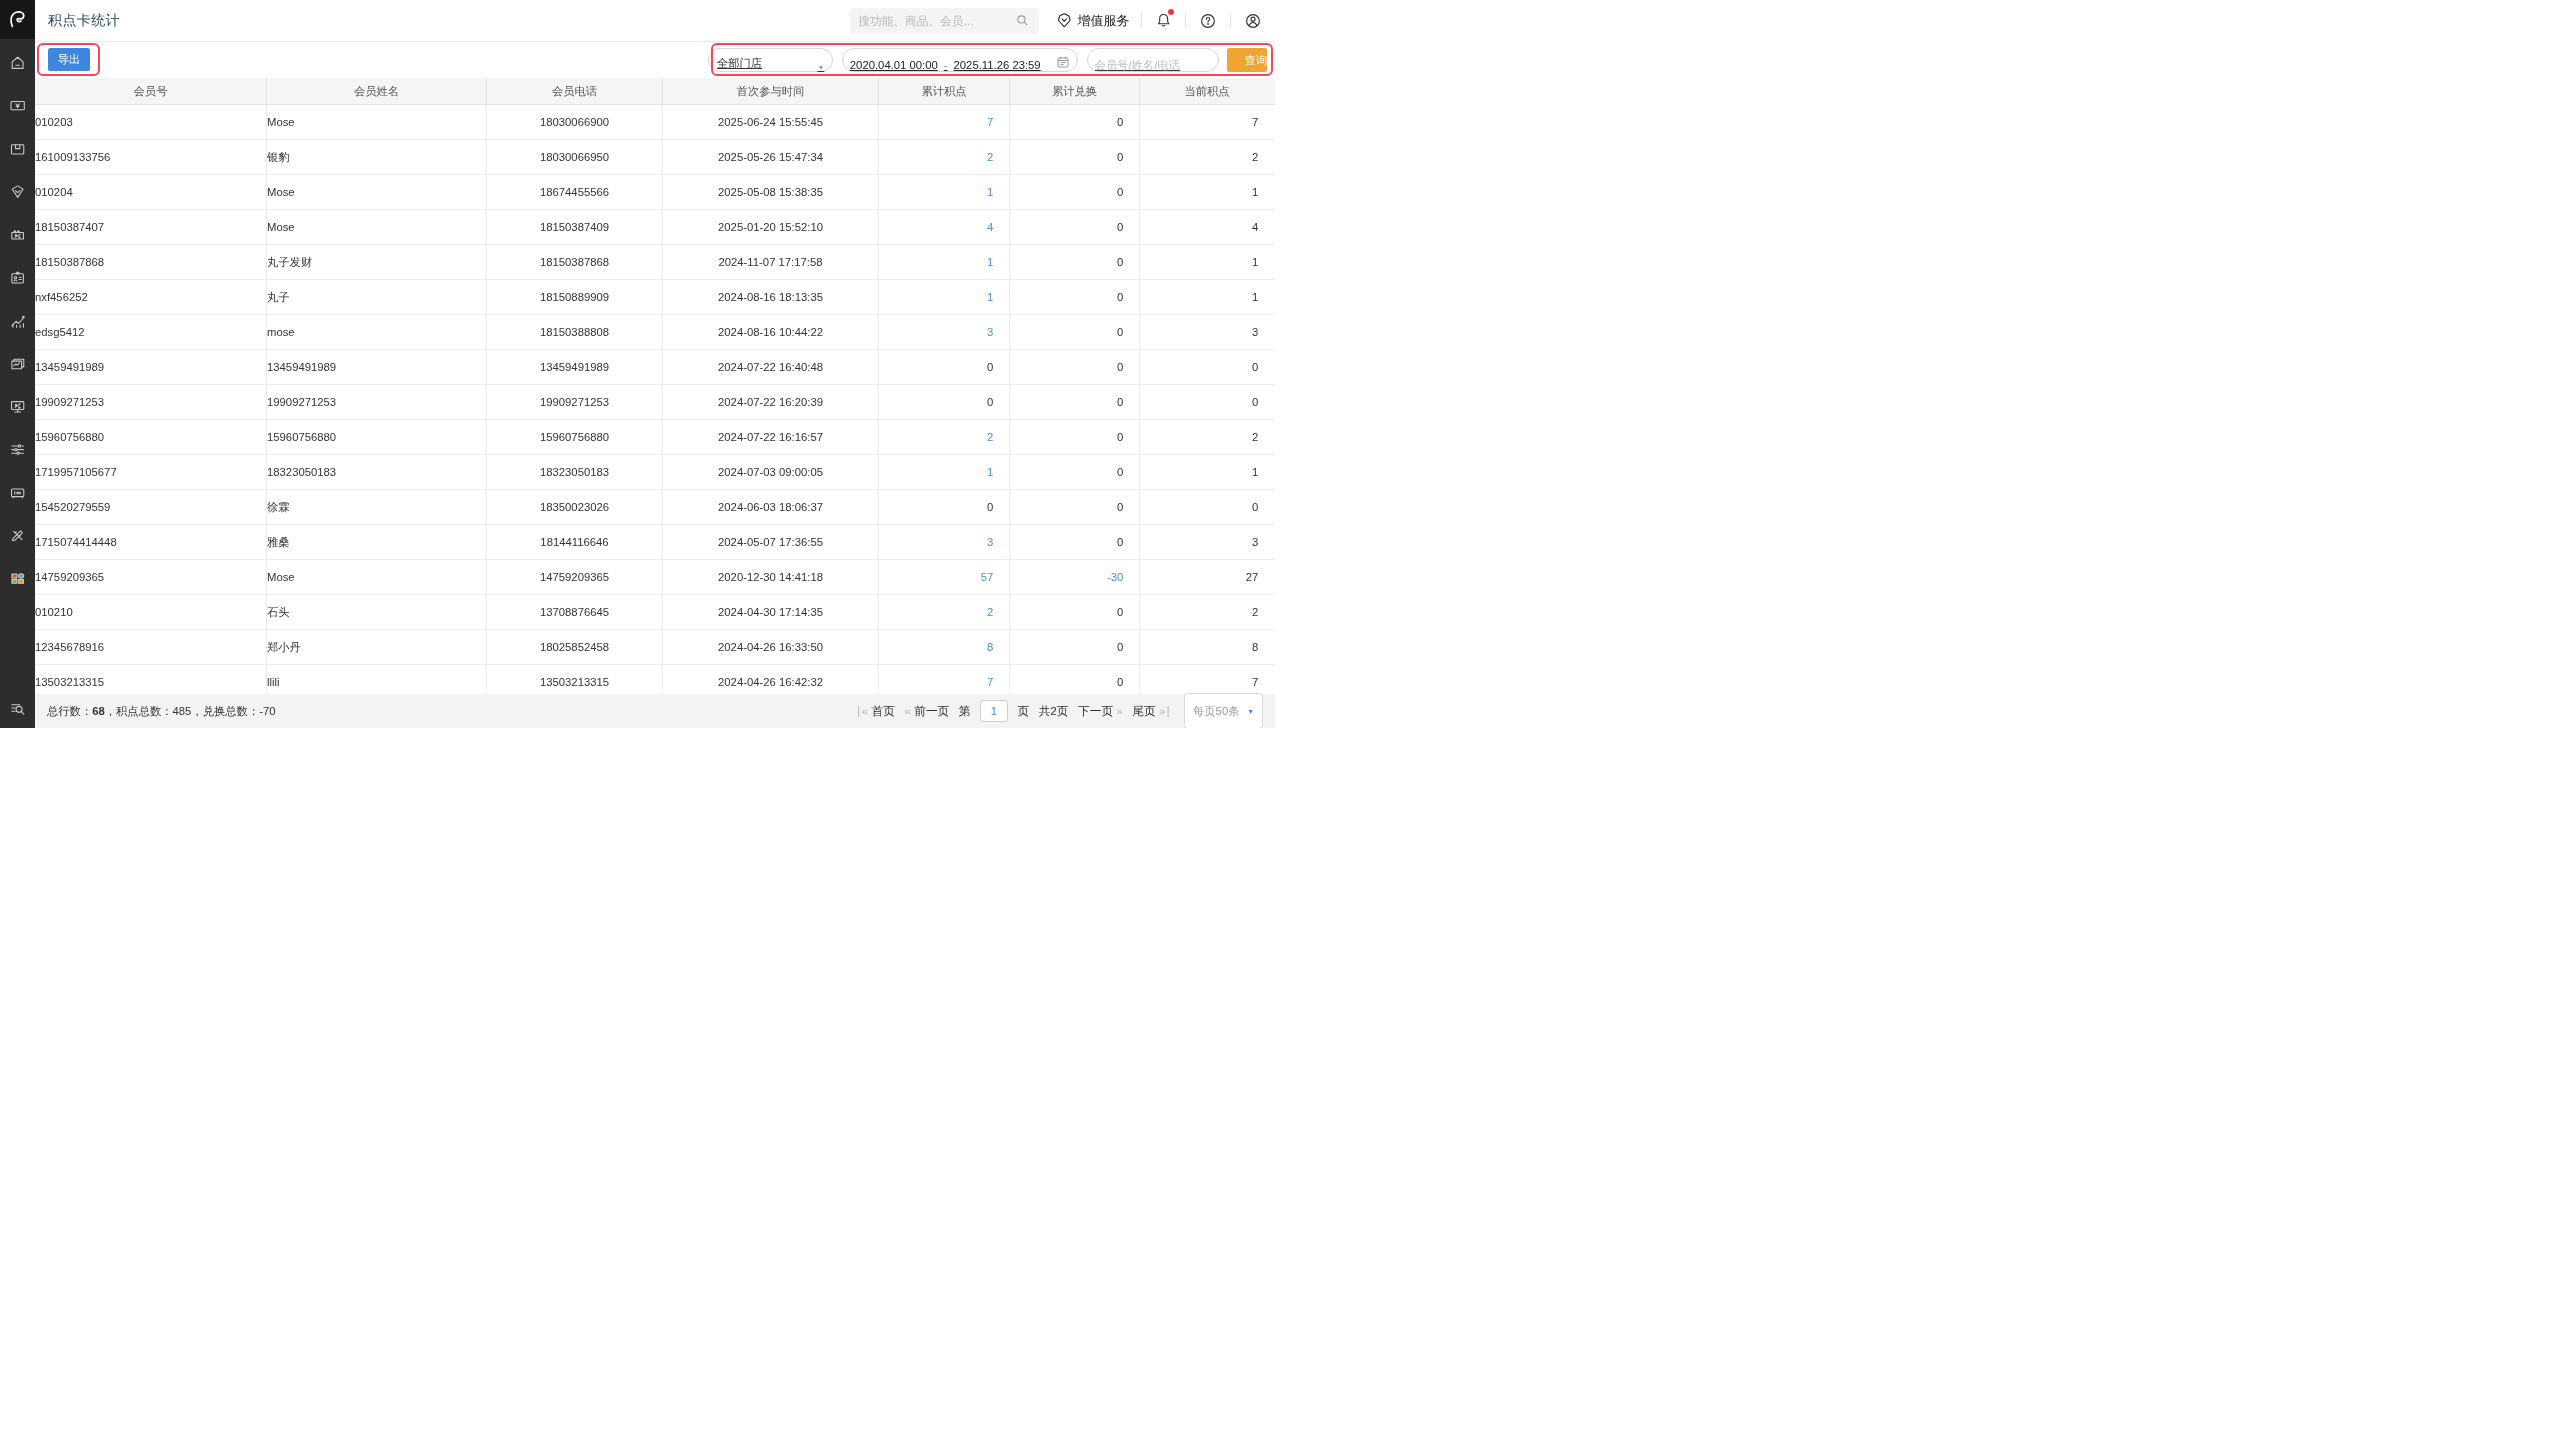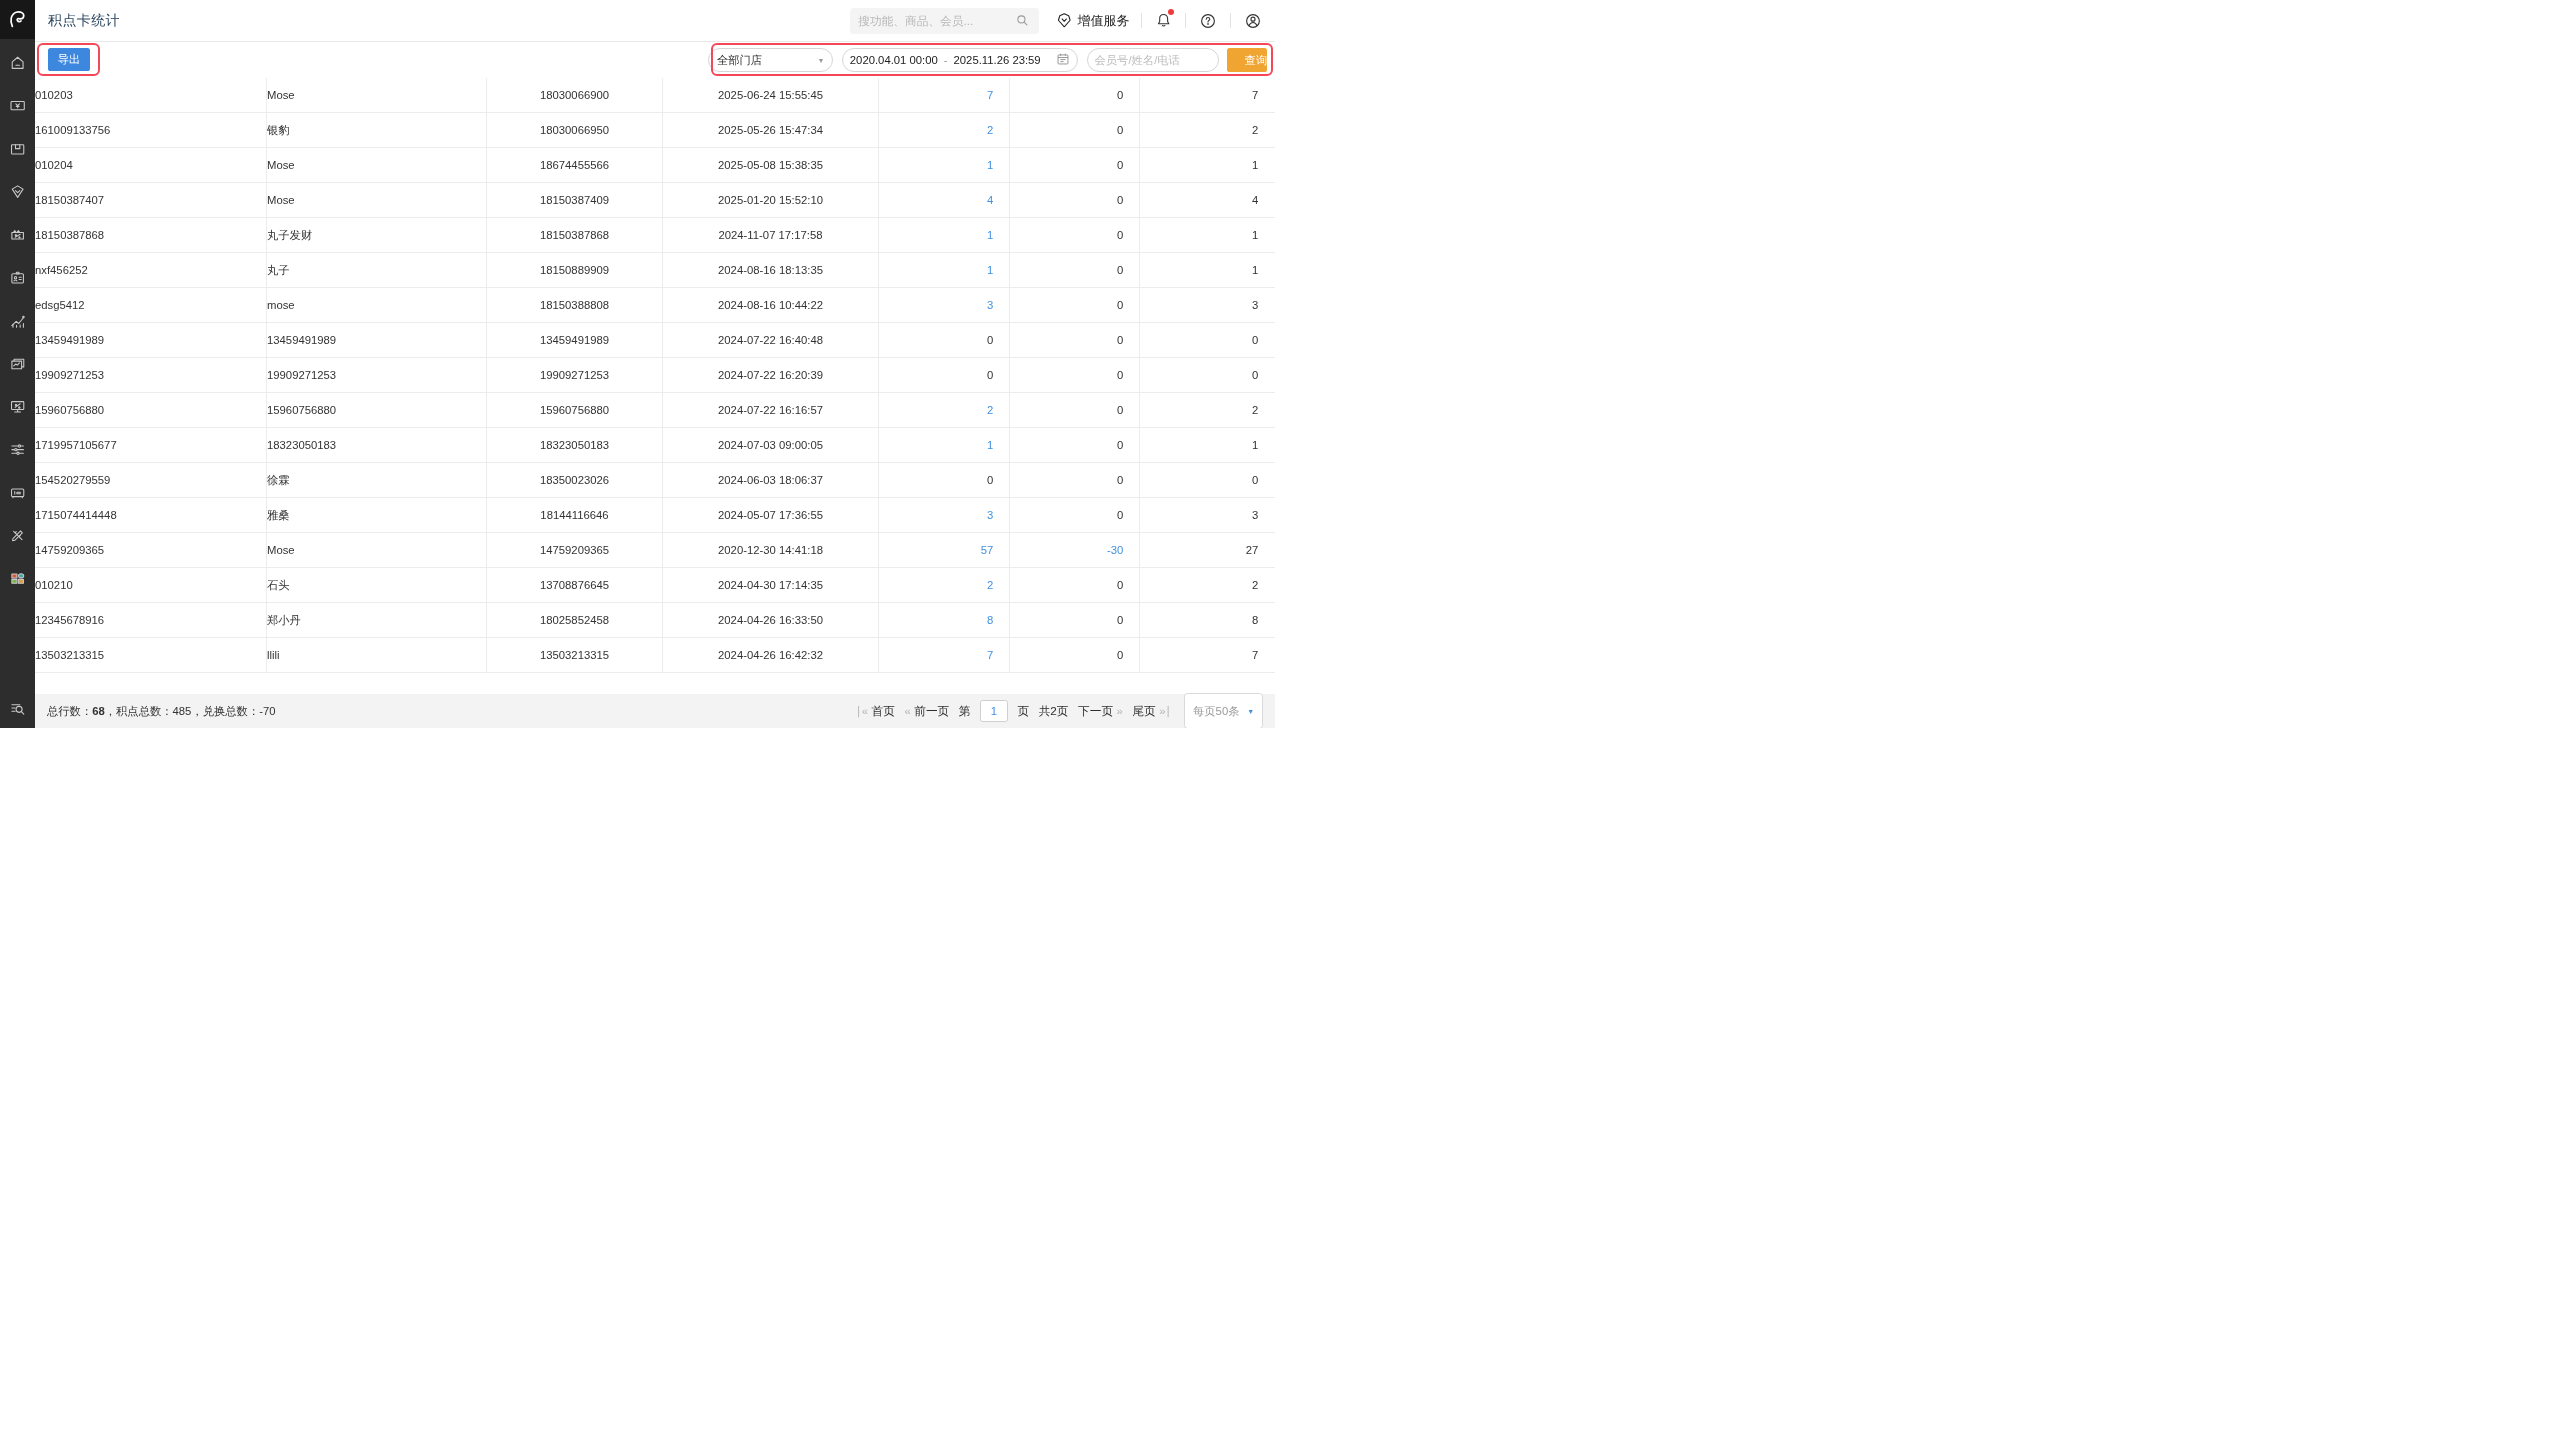--- a/index.html
+++ b/index.html
@@ -33,22 +33,22 @@
 
   
   .toolbar { position:absolute; left:35px; top:42px; width:1240px; height:36px; background:#fff; z-index:4; }
   .anno { position:absolute; border:2.6px solid #f4475a; border-radius:6px; pointer-events:none; z-index:9; }
   .anno-export { left:1.7px; top:0.9px; width:63px; height:33px; }
   .anno-filter { left:676px; top:0.9px; width:562px; height:33px; }
   .export-btn { position:absolute; left:13px; top:6px; width:42px; height:23.4px; background:#3d87de; color:#fff;
     font-size:11.3px; border:none; border-radius:2.6px; display:flex; align-items:center; justify-content:center; cursor:pointer;
     font-family:inherit; }
   .filters { position:absolute; right:7.8px; top:6px; display:flex; align-items:center; gap:8.7px; height:24px; }
-  .ctrl { height:24px; border:0.9px solid #d6d6d6; border-radius:12px; background:#fff; display:flex; align-items:center;
-    font-size:11.3px; color:#333; }
+  .ctrl { height:24px; border:0.9px solid #d6d6d6; border-radius:12px; background:#fff; display:flex; align-items:flex-end;
+    font-size:11.3px; color:#333;text-decoration:underline; }
   .store-select { width:125px; padding:0 7.8px; justify-content:space-between; cursor:pointer; }
   .caret { font-size:7px; color:#999; }
   .date-range { width:236px; padding:0 7px; gap:6px; color:#222; cursor:pointer; }
   .date-range .cal { margin-left:auto; }
   .date-range svg { stroke:#8a8a8a; fill:none; stroke-width:1.5; }
   .member-input { width:132px; padding:0 7px; }
   .member-input input { width:100%; border:none; outline:none; font-size:11.3px; color:#333; font-family:inherit; }
   .member-input input::placeholder { color:#bcbcbc; }
   .query-btn { width:40px; height:24px; background:#f0a431; color:#fff; font-size:11.3px; border:none; border-radius:2.6px;
     cursor:pointer; font-family:inherit;text-align:right; }
@@ -261,20 +261,29 @@
       </div>
       <div class="ctrl member-input">
         <input type="text" placeholder="会员号/姓名/电话" style="">
       </div>
       <button class="query-btn">查询</button>
     </div>
     <div class="anno anno-filter"></div>
   </div>
 
   <div class="table">
+    <div class="thead grid7">
+        <div class="th">会员号</div>
+        <div class="th">会员姓名</div>
+        <div class="th">会员电话</div>
+        <div class="th">首次参与时间</div>
+        <div class="th">累计积点</div>
+        <div class="th">累计兑换</div>
+        <div class="th">当前积点</div>
+      </div>
     <div>
     <div class="trow grid7">
       <div>010203</div>
       <div>Mose</div>
       <div>18030066900</div>
       <div>2025-06-24 15:55:45</div>
       <div class="cell-link">7</div>
       <div>0</div>
       <div>7</div>
     </div>

